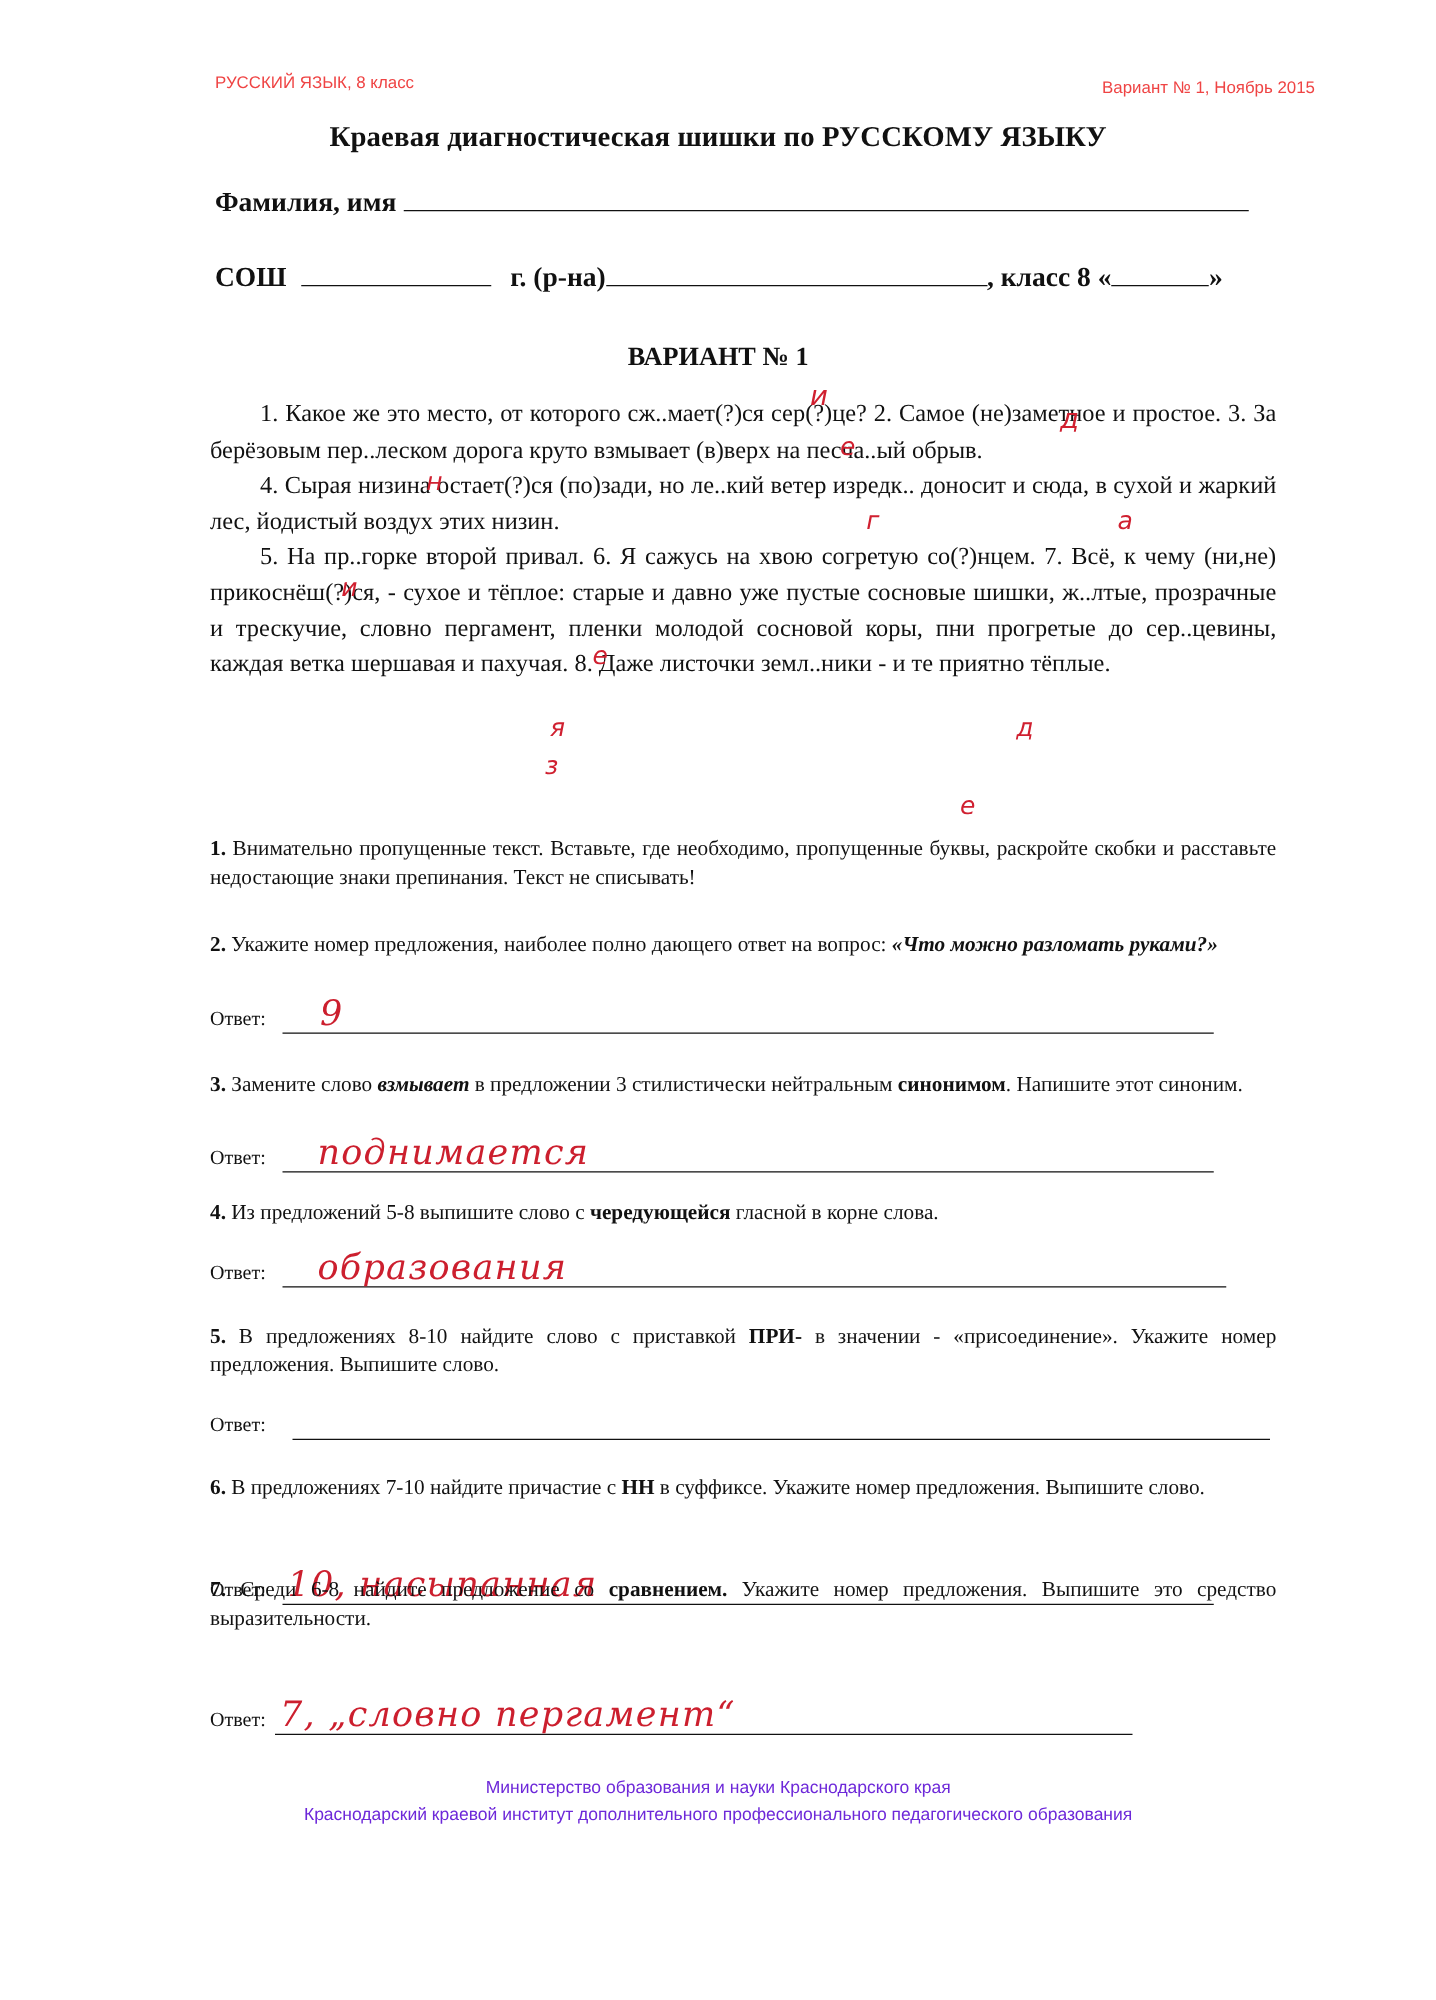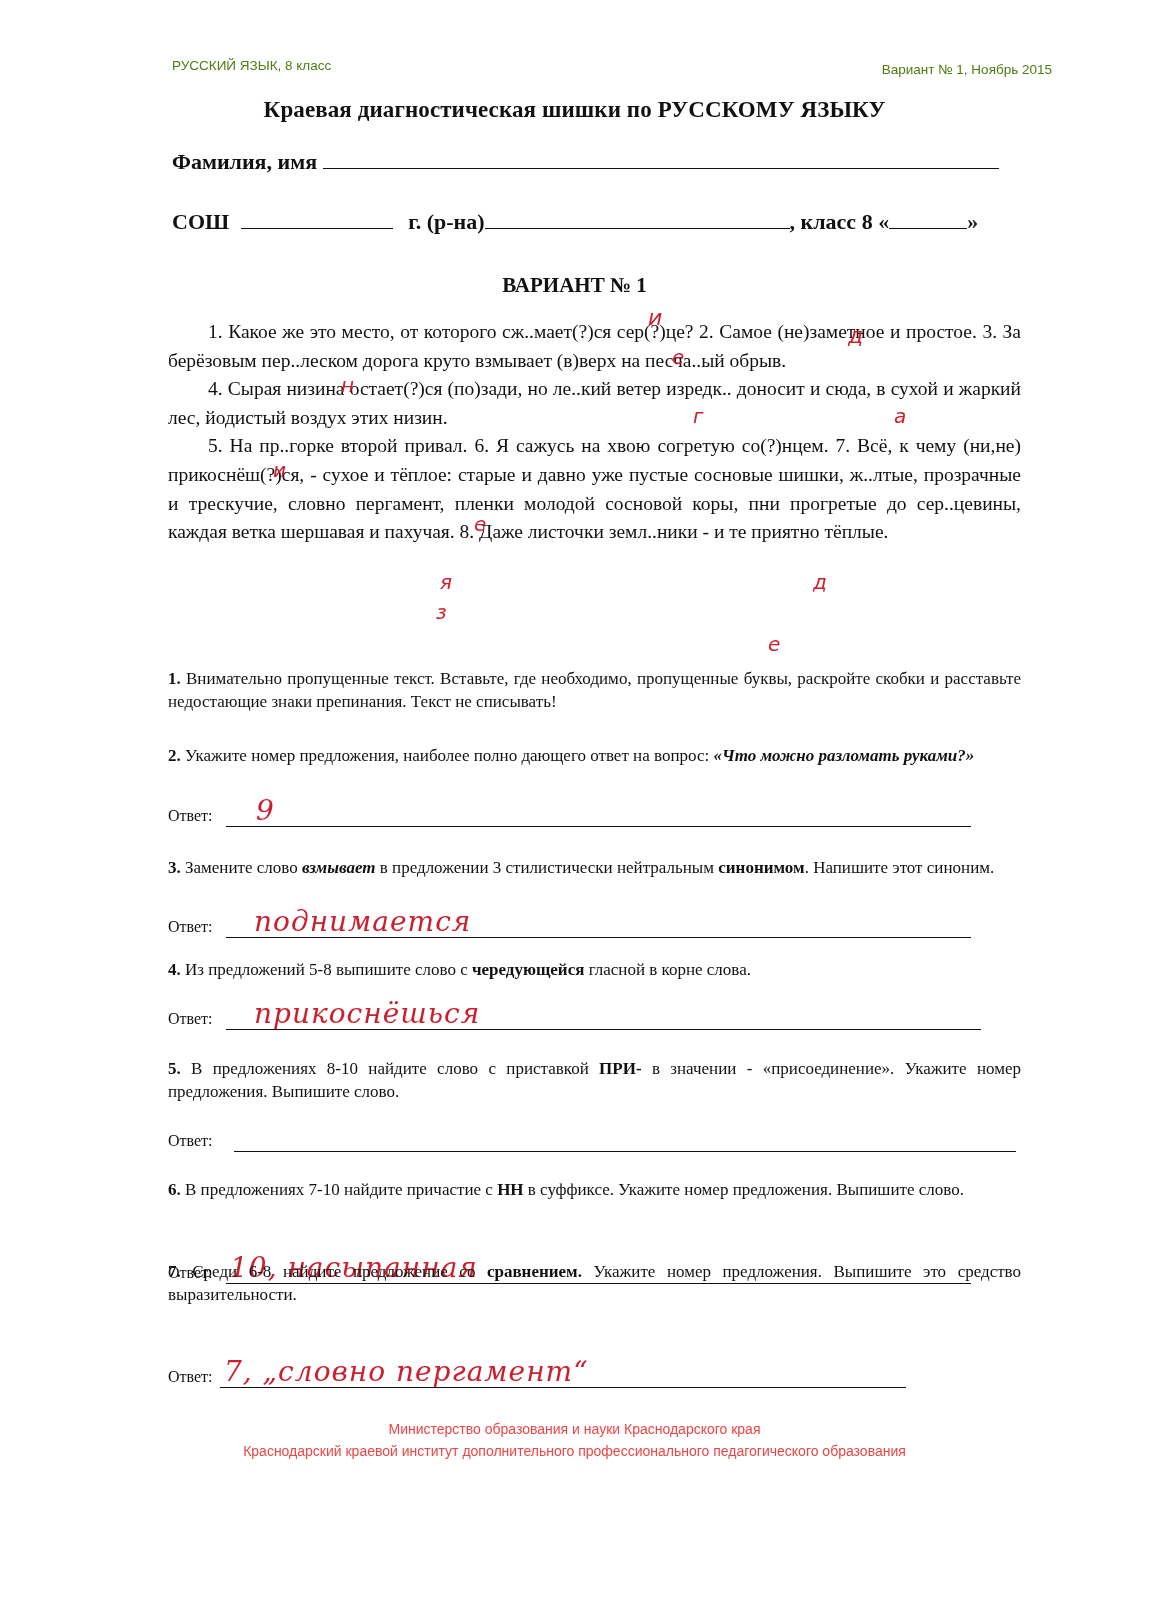--- a/index.html
+++ b/index.html
@@ -1,39 +1,39 @@
 <!DOCTYPE html>
 <html><head>
 <meta charset="utf-8">
 <style>
   html, body { margin:0; padding:0; }
   body {
     width:1149px; height:1600px; background:#ffffff; position:relative; overflow:hidden;
     font-family:"Liberation Serif", serif; color:#111;
   }
   .abs { position:absolute; }
-  .hdr-left, .hdr-right { font-family:"Liberation Sans", sans-serif; font-size:13.5px; color:#4d7c0f; top:58px; }
+  .hdr-left, .hdr-right { font-family:"Liberation Sans", sans-serif; font-size:13.5px; color:#ef4444; top:58px; }
   .hdr-left { left:172px; }
   .hdr-right { right:97px; top:62px; }
   .title { top:97px; left:0; width:1149px; text-align:center; font-size:23px; font-weight:bold; letter-spacing:0.1px; }
   .field-row { font-size:22px; font-weight:bold; }
   .uline { display:inline-block; border-bottom:1.6px solid #111; height:20px; vertical-align:baseline; }
   .variant { top:273px; left:0; width:1149px; text-align:center; font-size:21px; font-weight:bold; }
   .text-block { left:168px; width:853px; top:318px; font-size:19.5px; line-height:28.6px; text-align:justify; }
   .text-block p { margin:0; text-indent:40px; }
   .red { color:#d02030; font-family:"DejaVu Sans", sans-serif; font-style:italic; }
   .task { left:168px; width:853px; font-size:17px; line-height:23px; text-align:justify; }
   .answer-row { left:168px; font-size:16px; height:34px; }
   .answer-row .lbl { position:absolute; left:0; bottom:4px; }
   .answer-row .line { position:absolute; bottom:2px; border-bottom:1.5px solid #111; }
   .hand {
     position:absolute; color:#cc1f2e; font-family:"DejaVu Serif", serif; font-style:italic;
     font-size:28px; letter-spacing:1px; bottom:2px; white-space:nowrap;
   }
-  .footer { left:0; width:1149px; text-align:center; font-family:"Liberation Sans", sans-serif; font-size:14px; color:#ef4444; line-height:22px; top:1418px; }
+  .footer { left:0; width:1149px; text-align:center; font-family:"Liberation Sans", sans-serif; font-size:14px; color:#6d28d9; line-height:22px; top:1418px; }
 </style>
 </head>
 <body>
 
 <div class="abs hdr-left">РУССКИЙ ЯЗЫК, 8 класс</div>
 <div class="abs hdr-right">Вариант № 1, Ноябрь 2015</div>
 
 <div class="abs title">Краевая диагностическая шишки по РУССКОМУ ЯЗЫКУ</div>
 
 <div class="abs field-row" style="left:172px; top:148px; width:850px;">
@@ -99,21 +99,21 @@
 
 <div class="abs task" style="top:958px;">
   <b>4.</b>
   <span>Из предложений 5-8 выпишите слово с</span>
   <b>чередующейся</b>
   <span>гласной в корне слова.</span>
 </div>
 <div class="abs answer-row" style="top:998px; width:815px;">
   <span class="lbl">Ответ:</span>
   <span class="line" style="left:58px; width:755px;"></span>
-  <span class="hand" style="left:86px;">прикоснёшься</span>
+  <span class="hand" style="left:86px;">образования</span>
 </div>
 
 <div class="abs task" style="top:1057px;">
   <b>5.</b>
   <span>В предложениях 8-10 найдите слово с приставкой</span>
   <b>ПРИ-</b>
   <span>в значении  - «присоединение». Укажите номер предложения. Выпишите слово.</span>
 </div>
 <div class="abs answer-row" style="top:1120px; width:850px;">
   <span class="lbl">Ответ:</span>

